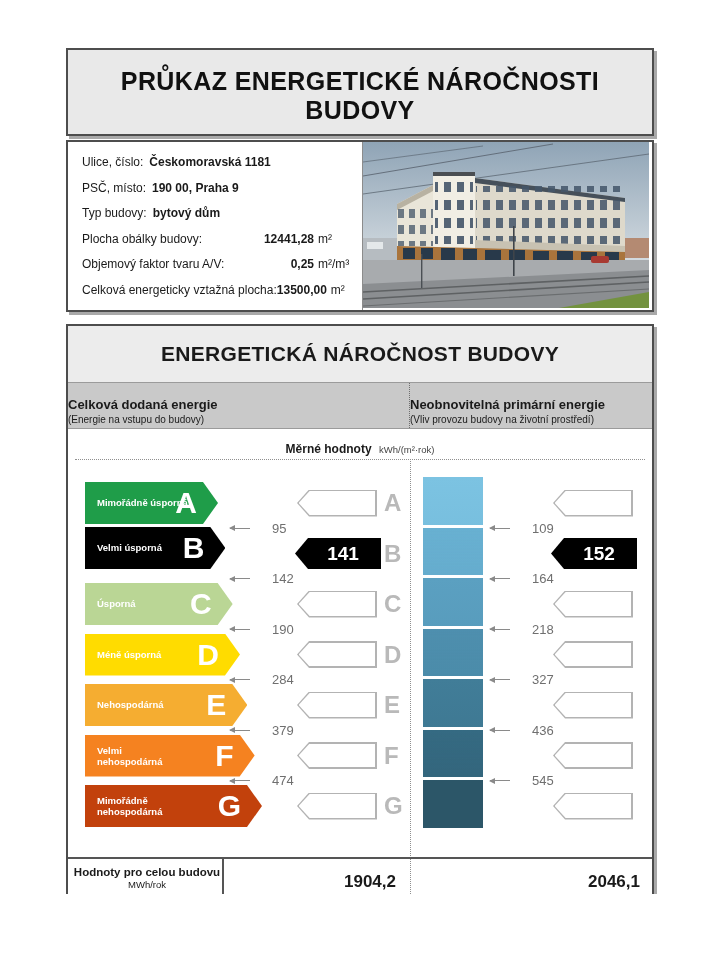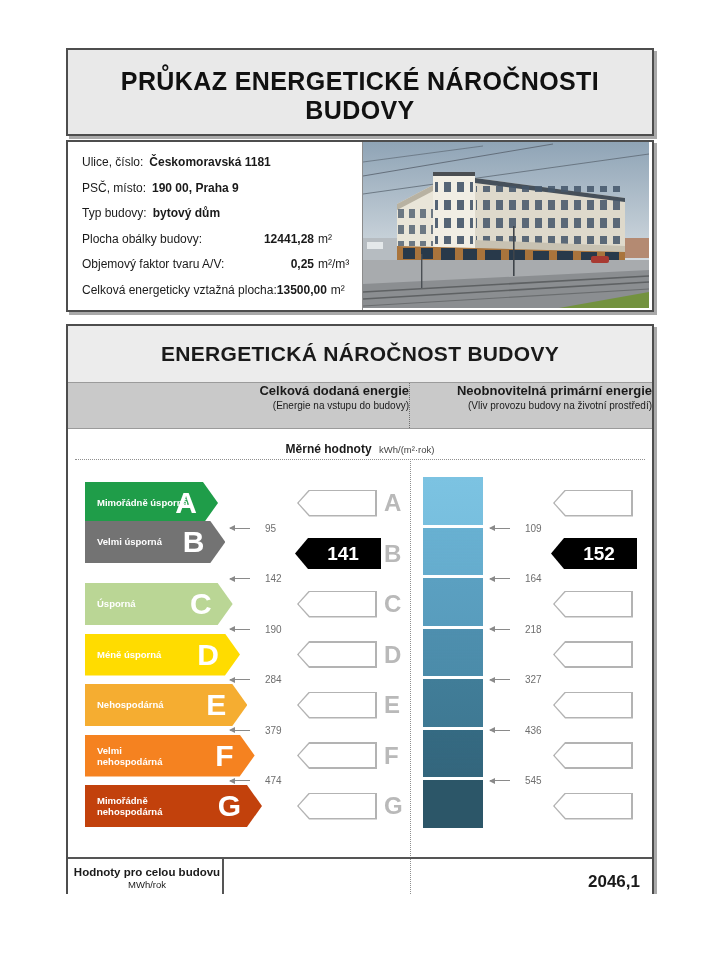--- a/index.html
+++ b/index.html
@@ -24,21 +24,21 @@
   .info-row .val { font-weight:bold; margin-left:6px; white-space:nowrap; }
   .info-row .num { font-weight:bold; margin-left:auto; text-align:right; }
   .info-row .unit { margin-left:4px; width:34px; }
   #building-photo { width:290px; height:168px; border-left:1px solid #8c8c8c; }
   
   #main-panel { left:66px; top:324px; width:588px; height:582px; }
   #main-title-bar { position:absolute; left:0; top:0; width:100%; height:56px; background:#ececec; text-align:center; }
   #main-title { padding-top:16px; font-size:21px; font-weight:bold; letter-spacing:.3px; }
   #col-headers { position:absolute; left:0; top:56px; width:100%; height:47px; background:#c9c9c9;
     border-top:1px solid #9b9b9b; border-bottom:1px solid #9b9b9b; display:flex; }
-  .col-h { padding-top:0; text-align:right; }
+  .col-h { padding-top:14px; text-align:left; }
   .col-h.left { width:342px; border-right:1px dotted #6e6e6e; }
   .col-h.right { flex:1; }
   .col-h .t { font-size:13px; font-weight:bold; }
   .col-h .s { font-size:10px; margin-top:2px; }
   #measured-row { position:absolute; left:0; top:104px; width:100%; text-align:center; padding-top:9px; }
   #measured-row .m-label { font-size:12px; font-weight:bold; }
   #measured-row .m-unit { font-size:9.5px; color:#444; margin-left:3px; }
   #dotted-h { position:absolute; left:7px; right:7px; top:133px; border-top:1.5px dotted #8f8f8f; }
   #dotted-v { position:absolute; left:342px; top:133px; height:443px; border-left:1.5px dotted #8f8f8f; }
   
@@ -55,21 +55,21 @@
   .val-arrow { position:absolute; width:86px; height:31px; background:#000; color:#fff;
     clip-path:polygon(13px 0, 100% 0, 100% 100%, 13px 100%, 0 50%);
     display:flex; align-items:center; justify-content:center; padding-left:10px;
     font-size:19px; font-weight:bold; }
   .mid-letter { position:absolute; font-size:24px; font-weight:bold; color:#b9b9b9; line-height:1; }
   .blue-box { position:absolute; left:355px; width:60px; height:47.5px; }
   .tick { position:absolute; display:flex; align-items:center; height:14px; }
   .tick .line { width:20px; height:0; border-top:1.5px solid #8a8a8a; position:relative; }
   .tick .line::before { content:""; position:absolute; left:-1px; top:-3.7px; width:0; height:0;
     border-right:6px solid #8a8a8a; border-top:3px solid transparent; border-bottom:3px solid transparent; }
-  .tick .num { font-size:10px; color:#6f6f6f; margin-left:15px; }
+  .tick .num { font-size:13px; color:#6f6f6f; margin-left:22px; }
   
   #totals-row { position:absolute; left:0; bottom:0; width:100%; height:47px; border-top:2px solid #555; }
   #totals-label-cell { position:absolute; left:4px; top:0; width:152px; height:100%;
     border-right:2px solid #555; text-align:center; padding-top:7px; }
   #totals-label-cell .t { font-size:11.5px; font-weight:bold; }
   #totals-label-cell .u { font-size:9.5px; margin-top:1px; }
   .total-val { position:absolute; top:0; height:100%; display:flex; align-items:center;
     justify-content:flex-end; font-size:17px; font-weight:bold; }
   #total-delivered { left:158px; width:170px; }
   #total-primary { left:344px; width:228px; }
@@ -198,21 +198,21 @@
           <div class="cls-letter">A</div>
         </div>
         <div class="out-arrow" style="left: 229px; top: 163.5px;">
           <div class="inner"></div>
         </div>
         <div class="out-arrow" style="left: 485px; top: 163.5px;">
           <div class="inner"></div>
         </div>
         <div class="mid-letter" style="left: 316px; top: 165px;">A</div>
         <div class="blue-box" style="top: 151px; background: linear-gradient(rgb(124, 195, 226), rgba(104, 176, 209, 0.2)), rgb(124, 195, 226);"></div>
-        <div class="cls-arrow" style="left: 17px; top: 195px; width: 140.33px; background: #737373;">
+        <div class="cls-arrow" style="left: 17px; top: 201px; width: 140.33px; background: #000000;">
           <div class="cls-label">Velmi úsporná</div>
           <div class="cls-letter">B</div>
         </div>
         <div class="val-arrow" style="left: 227px; top: 212px; background: rgb(0, 0, 0);">141</div>
         <div class="val-arrow" style="left: 483px; top: 212px; background: rgb(0, 0, 0);">152</div>
         <div class="mid-letter" style="left: 316px; top: 215.5px;">B</div>
         <div class="blue-box" style="top: 201.57px; background: linear-gradient(rgb(104, 176, 209), rgba(91, 160, 193, 0.2)), rgb(104, 176, 209);"></div>
         <div class="cls-arrow" style="left: 17px; top: 257px; width: 147.66px; background: rgb(186, 214, 149);">
           <div class="cls-label">Úsporná</div>
           <div class="cls-letter">C</div>
@@ -321,16 +321,17 @@
           <span class="line"></span>
           <span class="num">545</span>
         </div>
       </div>
 
     <div id="totals-row">
       <div id="totals-label-cell">
         <div class="t">Hodnoty pro celou budovu</div>
         <div class="u">MWh/rok</div>
       </div>
+      <div id="total-delivered" class="total-val">1904,2</div>
       <div id="total-primary" class="total-val">2046,1</div>
     </div>
   </div>
 </div>
 
 </body></html>

